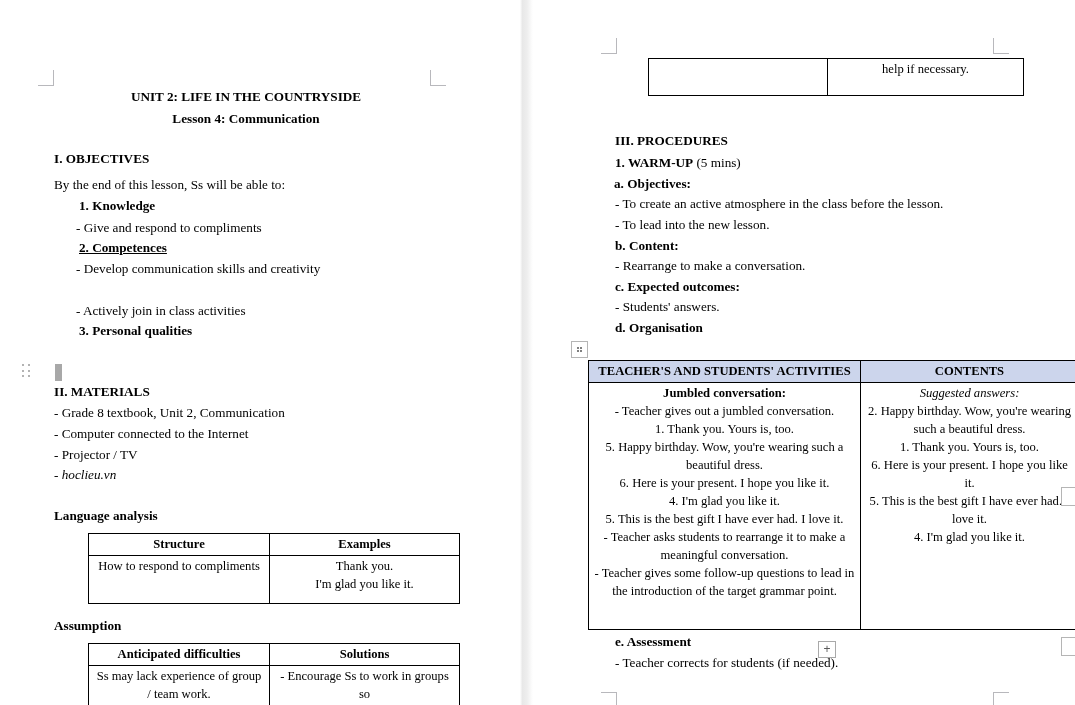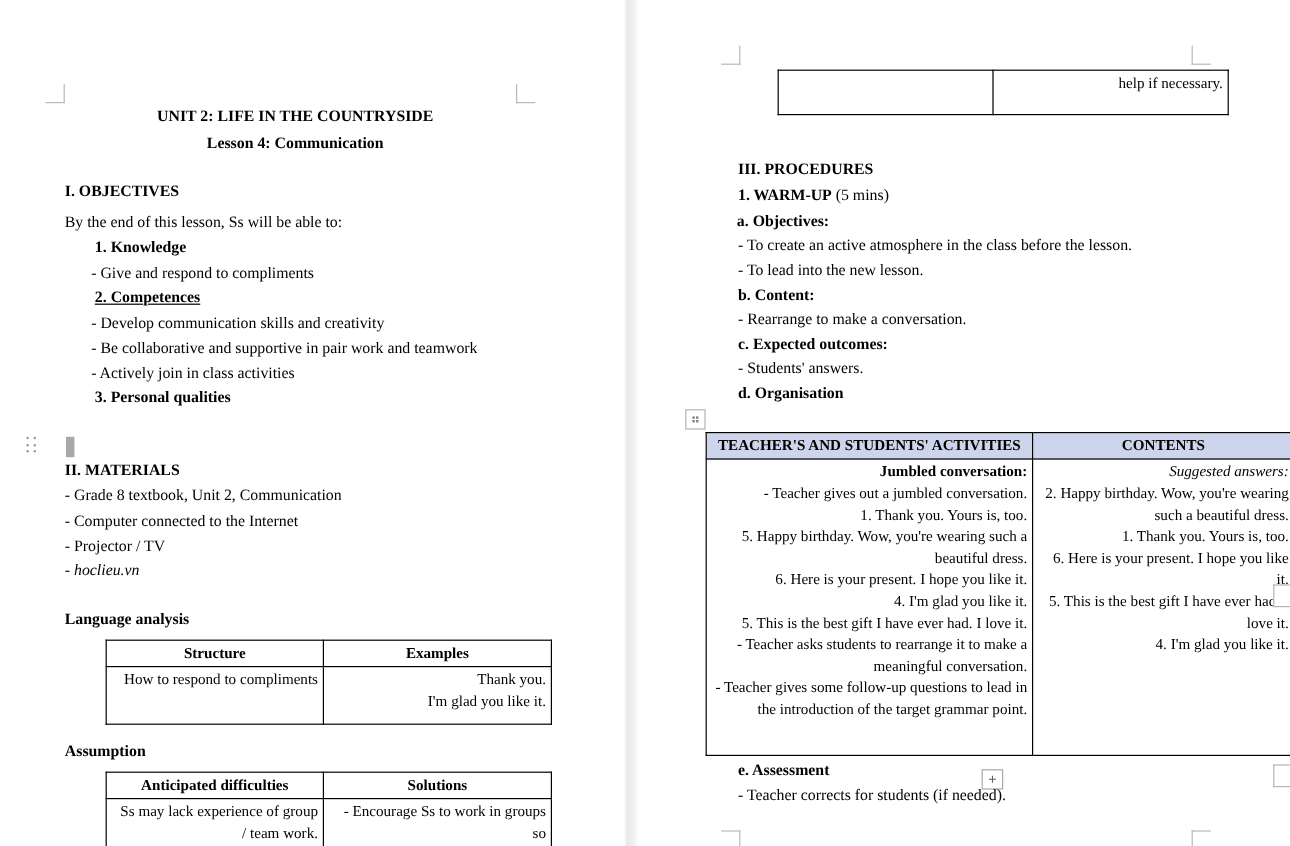--- a/index.html
+++ b/index.html
@@ -68,21 +68,21 @@
     position: absolute;
     border-collapse: collapse;
     table-layout: fixed;
     font-size: 12.6px;
     line-height: 18px;
   }
   .tbl td, .tbl th {
     border: 1px solid #000000;
     padding: 1px 4px 2px 4px;
     vertical-align: top;
-    text-align: right;
+    text-align: center;
     font-weight: normal;
   }
   .tbl th {
     text-align: center;
     font-weight: bold;
   }
   .hdr-blue { background: #ccd5ec; }
   .cell-line { display: block; }
 
   
@@ -189,21 +189,20 @@
   <div class="txt b center" style="left:56px;top:57px;width:380px;">UNIT 2: LIFE IN THE COUNTRYSIDE</div>
   <div class="txt b center" style="left:56px;top:79px;width:380px;">Lesson 4: Communication</div>
 
   <div class="txt b" style="left:54px;top:119px;">I. OBJECTIVES</div>
   <div class="txt" style="left:54px;top:145px;">By the end of this lesson, Ss will be able to:</div>
 
   <div class="txt b" style="left:79px;top:166px;">1. Knowledge</div>
   <div class="txt" style="left:76px;top:188px;">- Give and respond to compliments</div>
   <div class="txt b" style="left:79px;top:208px;text-decoration:underline;">2. Competences</div>
   <div class="txt" style="left:76px;top:229px;">- Develop communication skills and creativity</div>
-  <div class="txt" style="left:76px;top:250px;">- Be collaborative and supportive in pair work and teamwork</div>
   <div class="txt" style="left:76px;top:271px;">- Actively join in class activities</div>
   <div class="txt b" style="left:79px;top:291px;text-align:center;">3. Personal qualities</div>
 
   <div class="cursor-block" style="left:55px;top:332px;"></div>
   <div class="drag-handle" style="left:22px;top:332px;">
     <span></span>
       <span></span>
       <span></span>
       <span></span>
       <span></span>

